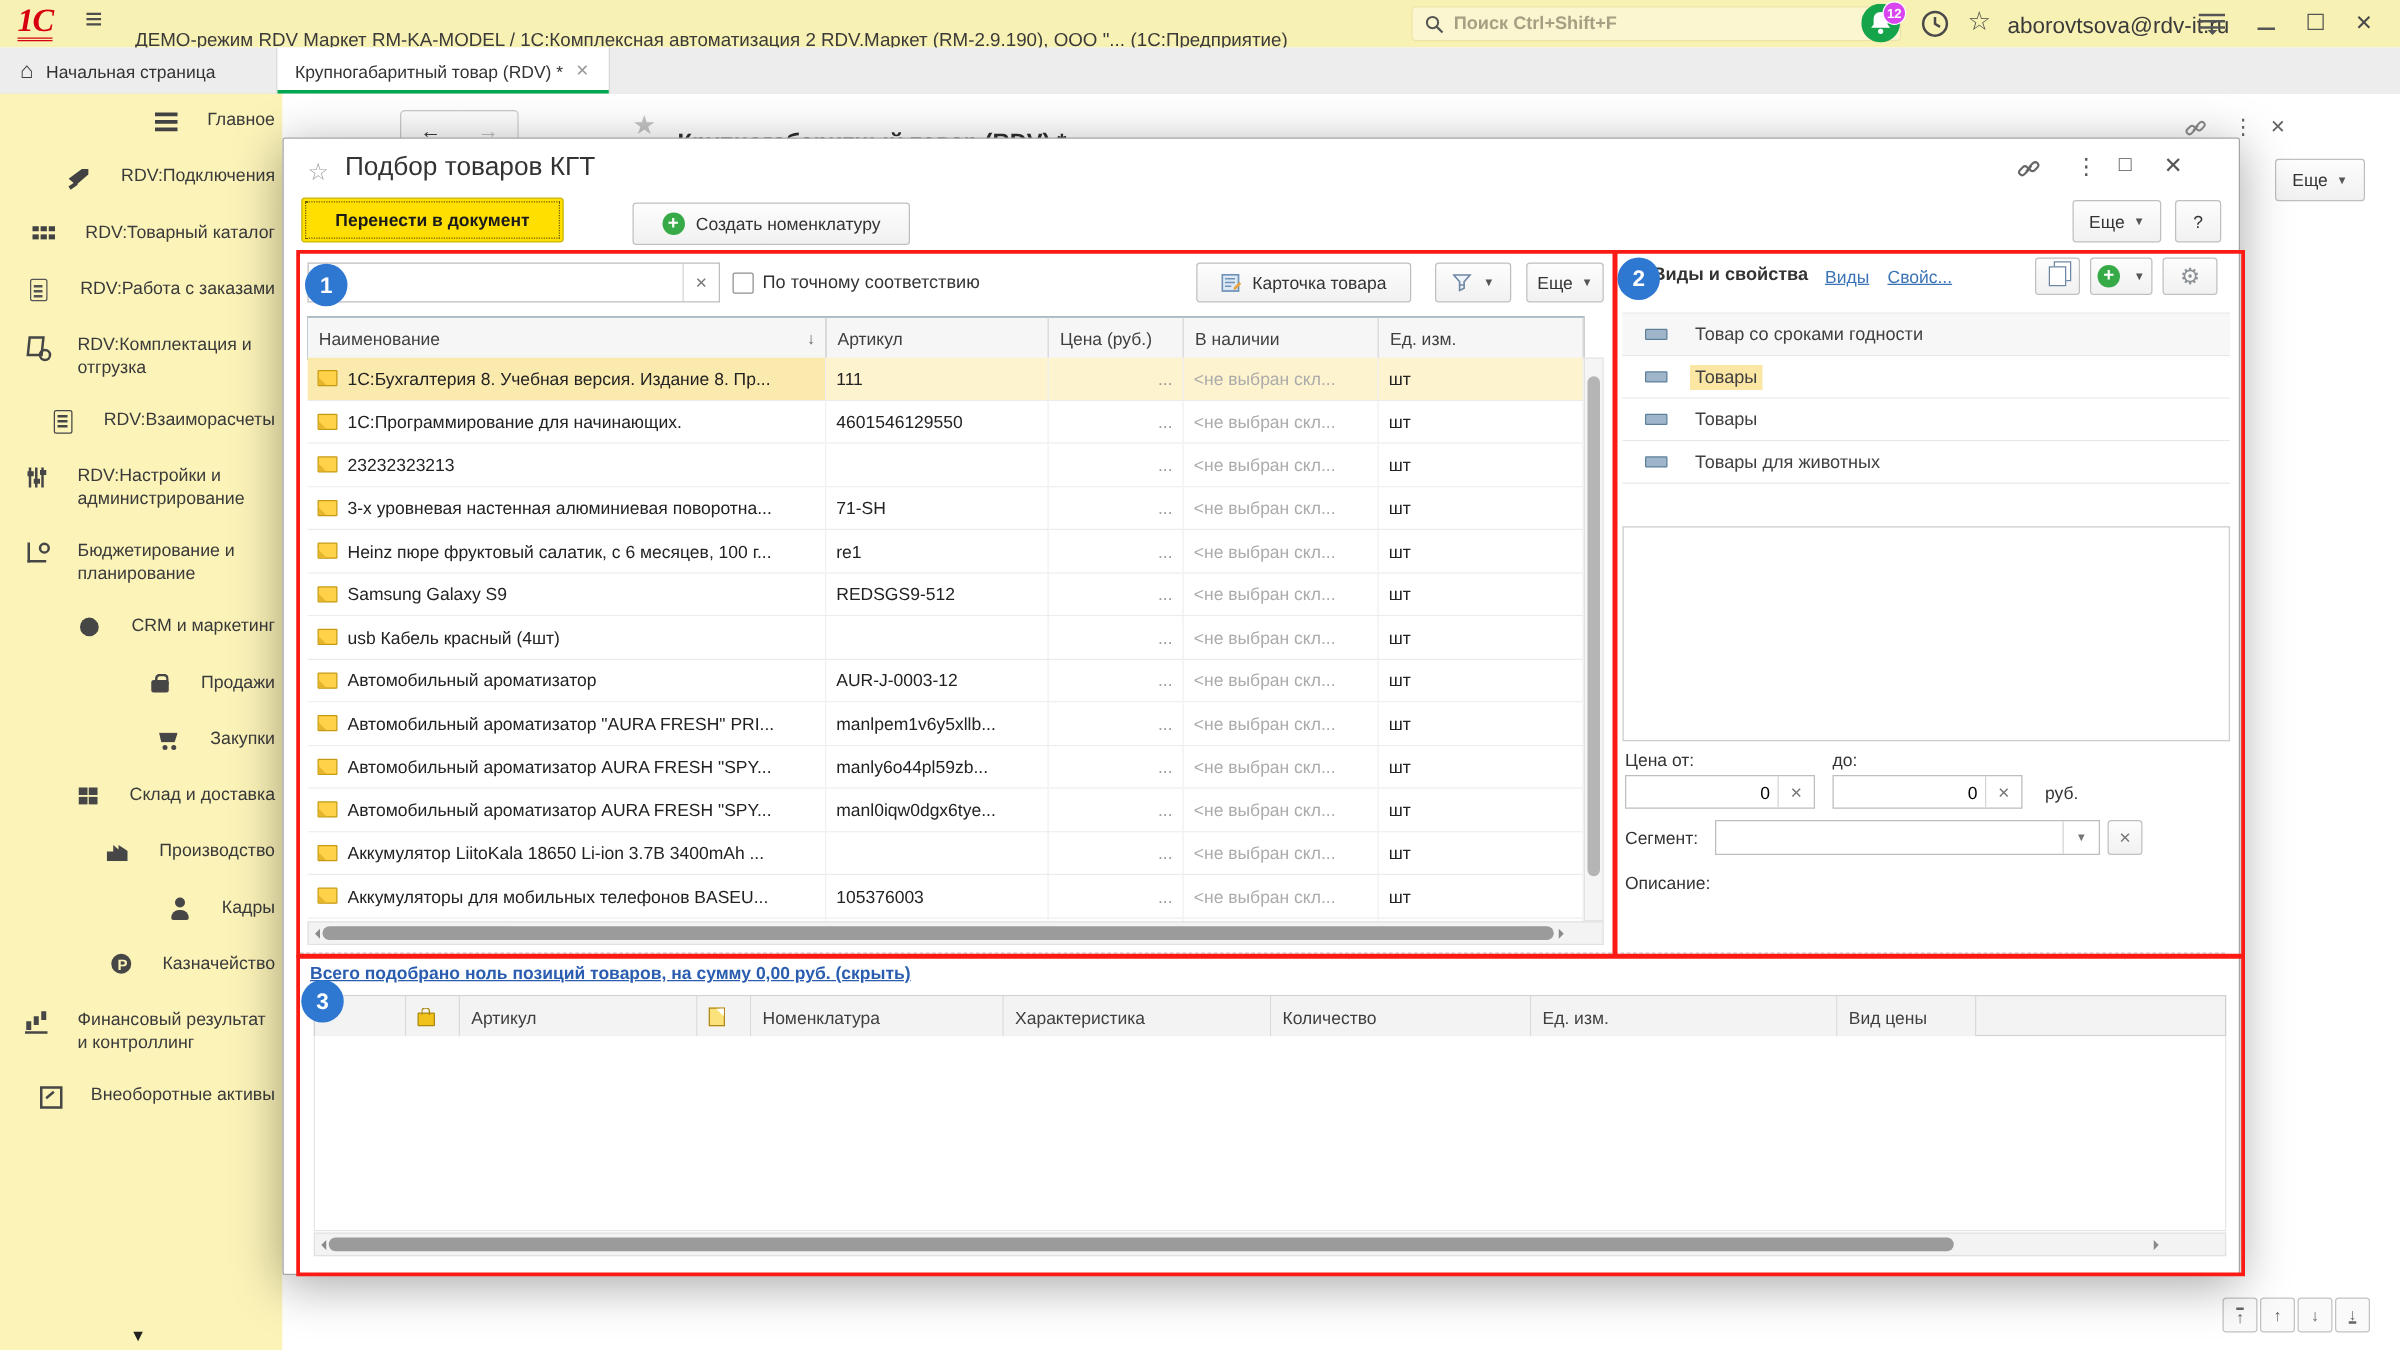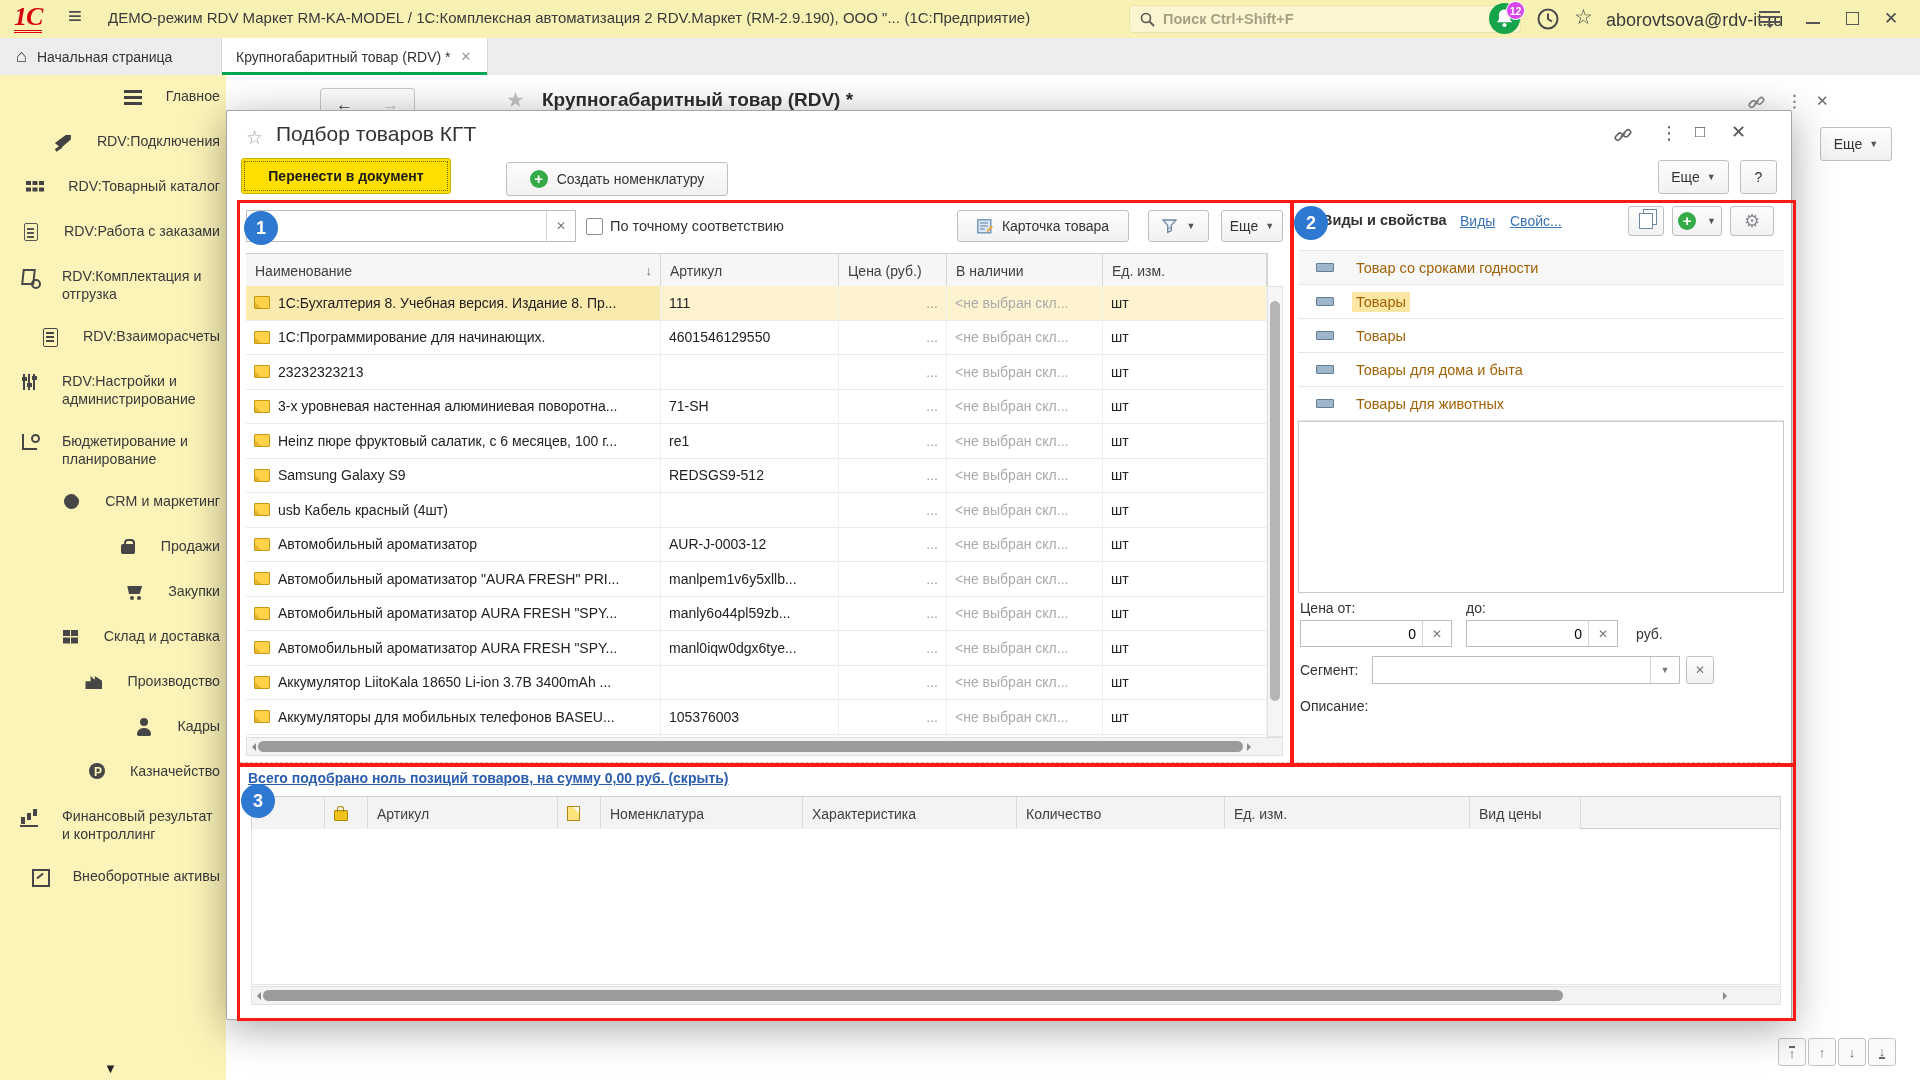--- a/index.html
+++ b/index.html
@@ -1,19 +1,19 @@
 <!DOCTYPE html>
 <html><head>
 <meta charset="utf-8">
 <style>
   html,body{margin:0;padding:0;background:#888;}
   #screen{position:relative;width:1920px;height:1080px;background:#fff;overflow:hidden;
           font-family:"Liberation Sans",sans-serif;color:#333;}
   .abs{position:absolute;}
-  .nowrap{white-space:nowrap;overflow:hidden;}
+  .nowrap{white-space:nowrap;overflow:hidden;margin-top:15px;}
 
   
   #topbar{position:absolute;left:0;top:0;width:1920px;height:38px;background:#f8f1b4;}
   .logo1c{font:italic bold 26px "Liberation Serif",serif;color:#d6000f;letter-spacing:-1px;border-bottom:3px double #d6000f;line-height:26px;}
   .burger{font-size:24px;color:#4d4d4d;line-height:20px;}
   #tb-title{font-size:15px;color:#3a3a3a;max-width:960px;}
   .tb-search{background:#fbf6cf;border:1px solid #eee4a9;border-radius:4px;display:flex;align-items:center;padding:0 10px;}
   .tb-search .ph{color:#a69f83;font-size:14.5px;margin-left:8px;}
   .badge-red{position:absolute;background:#d946ef;color:#fff;border-radius:50%;width:17px;height:17px;
              font:bold 10.5px "Liberation Sans",sans-serif;display:flex;align-items:center;justify-content:center;border:1px solid #fff;}
@@ -136,21 +136,21 @@
   .scr-arrow{width:0;height:0;border:4px solid transparent;}
   .vscroll{background:#f5f5f5;border:1px solid #e3e3e3;box-sizing:border-box;position:absolute;}
   .vthumb{position:absolute;left:2px;width:10px;background:#b5b5b5;border-radius:5px;}
 
   
   .panel-title{font-weight:bold;font-size:14.5px;color:#333;}
   .plink{color:#3973b5;text-decoration:underline;font-size:14px;cursor:pointer;}
   .kind-row{height:33px;display:flex;align-items:center;border-bottom:1px solid #e7e7e7;background:#fff;padding-left:18px;cursor:pointer;}
   .kind-row:first-child{background:#f7f7f7;}
   .bar-ic{width:16px;height:7px;background:#9fb6ca;border:1px solid #5e7f99;border-radius:1px;margin-right:18px;flex:0 0 16px;}
-  .kind-label{font-size:14.5px;color:#a16207;padding:2px 4px;}
+  .kind-label{font-size:14.5px;color:#404040;padding:2px 4px;}
   .kind-label.sel{background:#fbe7a3;}
   .copy-ic{width:12px;height:14px;border:1.5px solid #6f87a3;background:#fff;position:relative;}
   .copy-ic::before{content:"";position:absolute;left:3px;top:-5px;width:12px;height:14px;border:1.5px solid #6f87a3;background:#fff;z-index:-1;}
   .gear-ic{font-size:18px;color:#8c9096;}
   .flabel{font-size:14px;color:#333;}
 
   
   .sum-link{font-weight:bold;font-size:14px;color:#2a5db0;text-decoration:underline;cursor:pointer;}
   .bth{float:left;height:33px;box-sizing:border-box;border-right:1px solid #d9d9d9;background:#f3f3f3;
        display:flex;align-items:center;padding:0 9px;font-size:14px;color:#3f3f3f;}
@@ -582,24 +582,20 @@
       <div class="kind-row">
         <div class="bar-ic"></div>
         <div class="kind-label sel">Товары</div>
       </div>
       <div class="kind-row">
         <div class="bar-ic"></div>
         <div class="kind-label">Товары</div>
       </div>
       <div class="kind-row">
         <div class="bar-ic"></div>
-        <div class="kind-label">Товары для дома и быта</div>
-      </div>
-      <div class="kind-row">
-        <div class="bar-ic"></div>
         <div class="kind-label">Товары для животных</div>
       </div>
     </div>
   <div class="abs" style="left:1298px;top:421px;width:486px;height:172px;border:1px solid #cbcbcb;box-sizing:border-box;z-index:8;"></div>
 
   <div class="abs flabel" style="left:1300px;top:600px;z-index:10;">Цена от:</div>
   <div class="abs flabel" style="left:1466px;top:600px;z-index:10;">до:</div>
   <div class="abs inputbox" style="left:1300px;top:620px;width:152px;height:27px;z-index:10;">
     <input type="text" style="text-align: right;" value="0">
     <div class="addon">✕</div>

